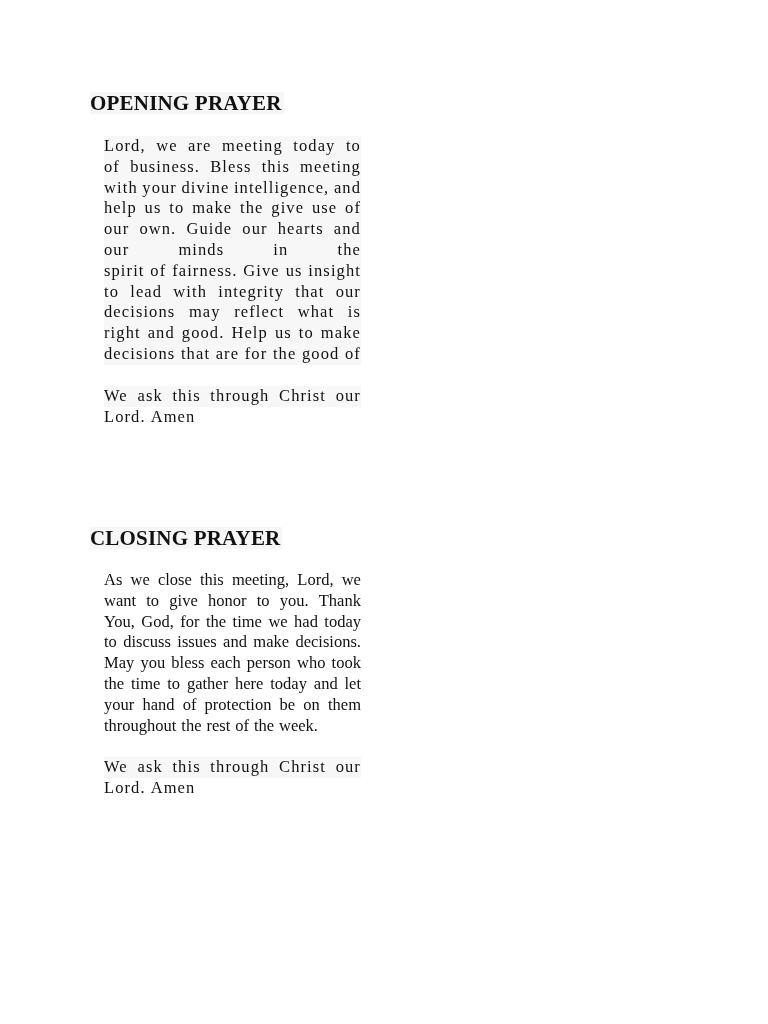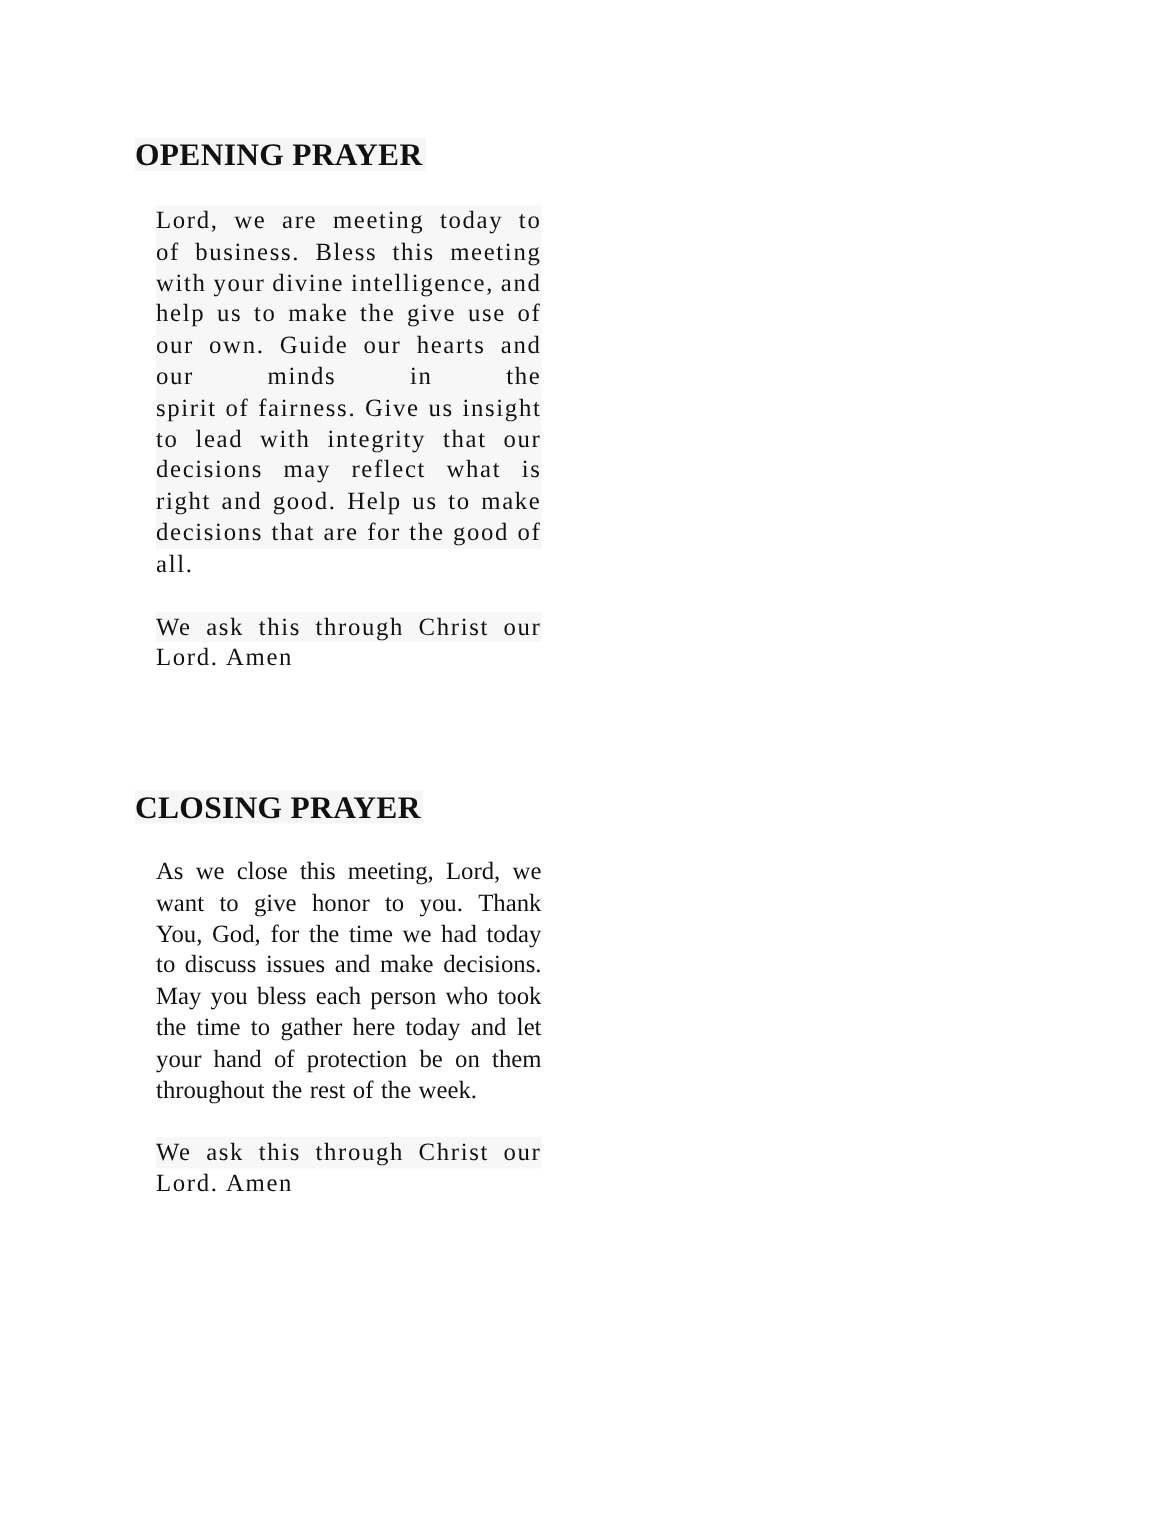--- a/index.html
+++ b/index.html
@@ -103,23 +103,20 @@
       </div>
       <div class="line loose">
         <span class="w">decisions</span>
         <span class="w">that</span>
         <span class="w">are</span>
         <span class="w">for</span>
         <span class="w">the</span>
         <span class="w">good</span>
         <span class="w">of</span>
       </div>
-      <div class="line last loose">
-        <span class="w">all.</span>
-      </div>
     </div>
   <div class="para" style="margin-top:21px;" id="opening-amen">
       <div class="line loose">
         <span class="w">We</span>
         <span class="w">ask</span>
         <span class="w">this</span>
         <span class="w">through</span>
         <span class="w">Christ</span>
         <span class="w">our</span>
       </div>

